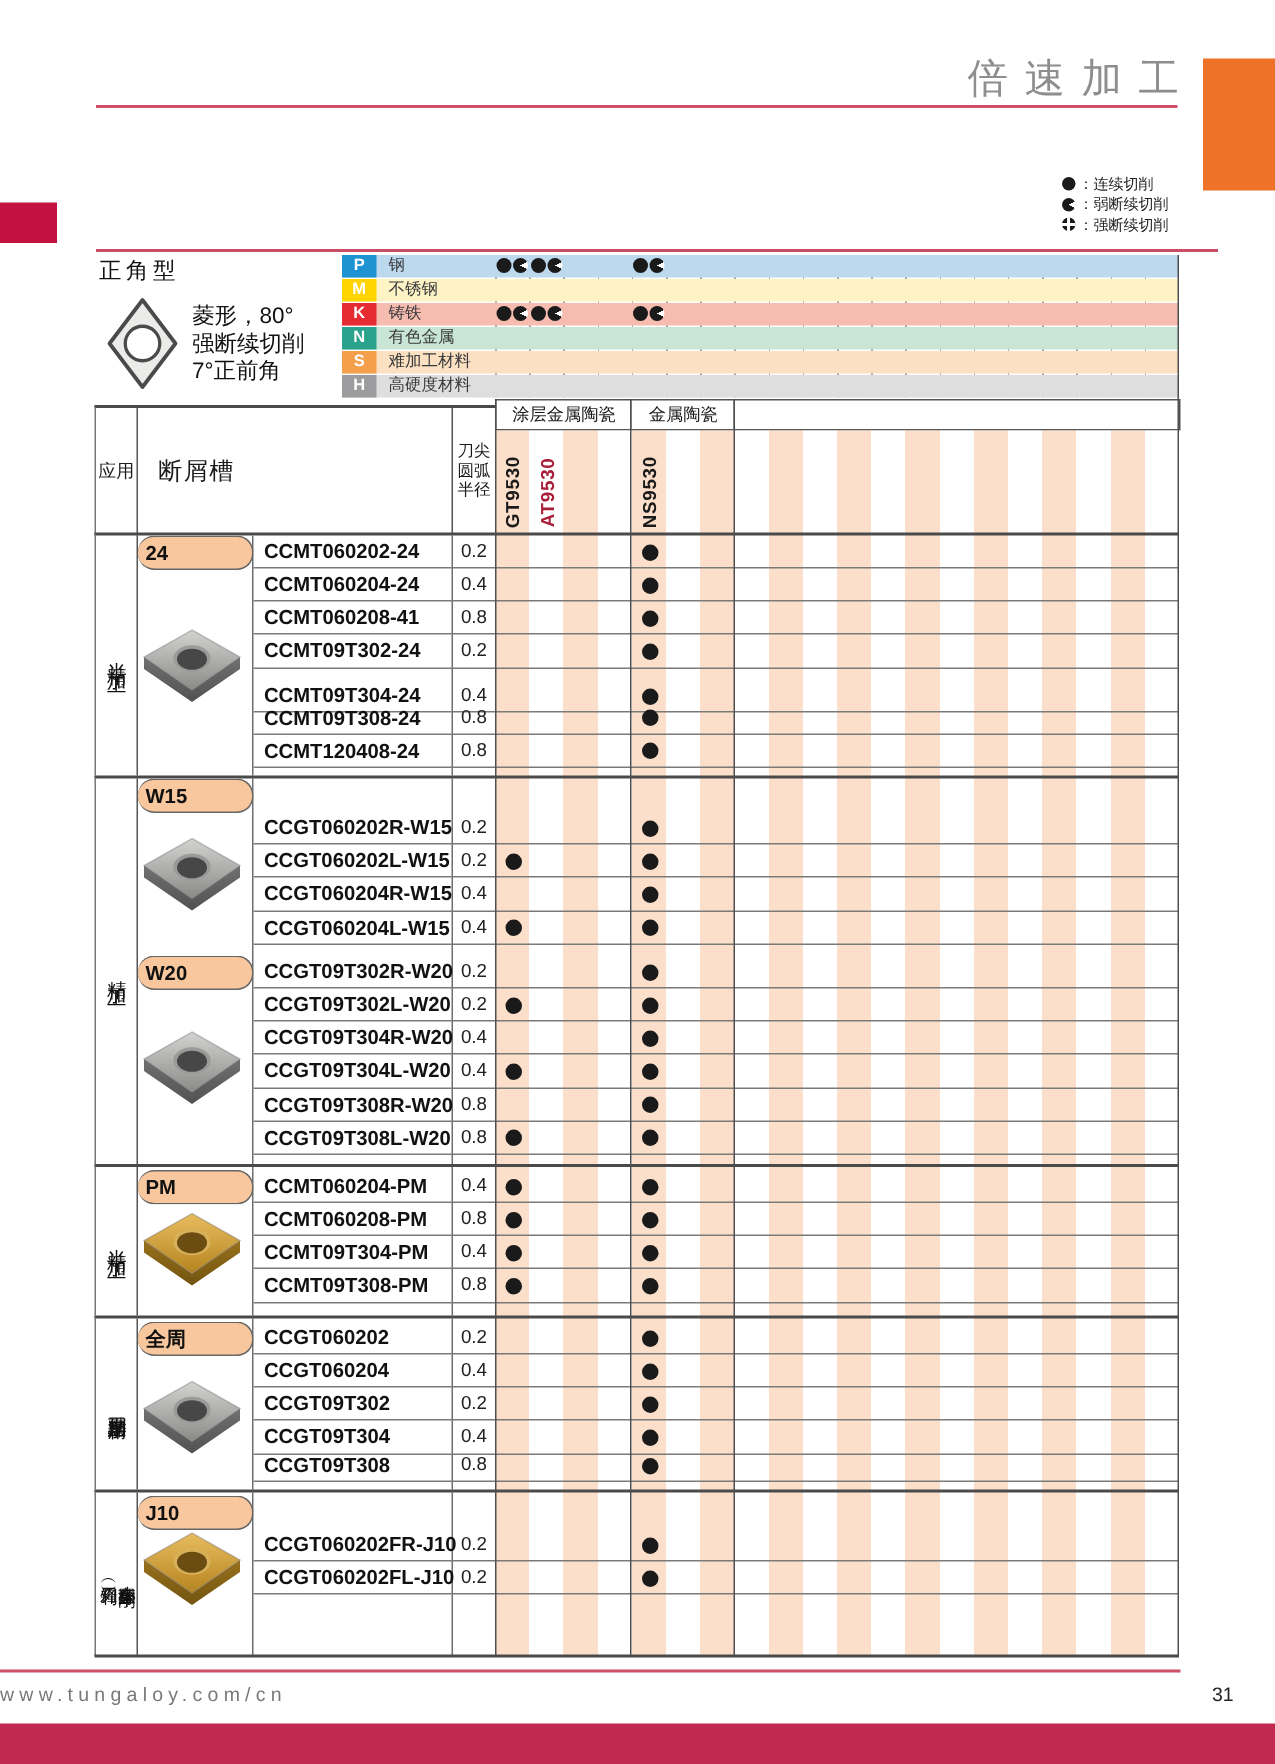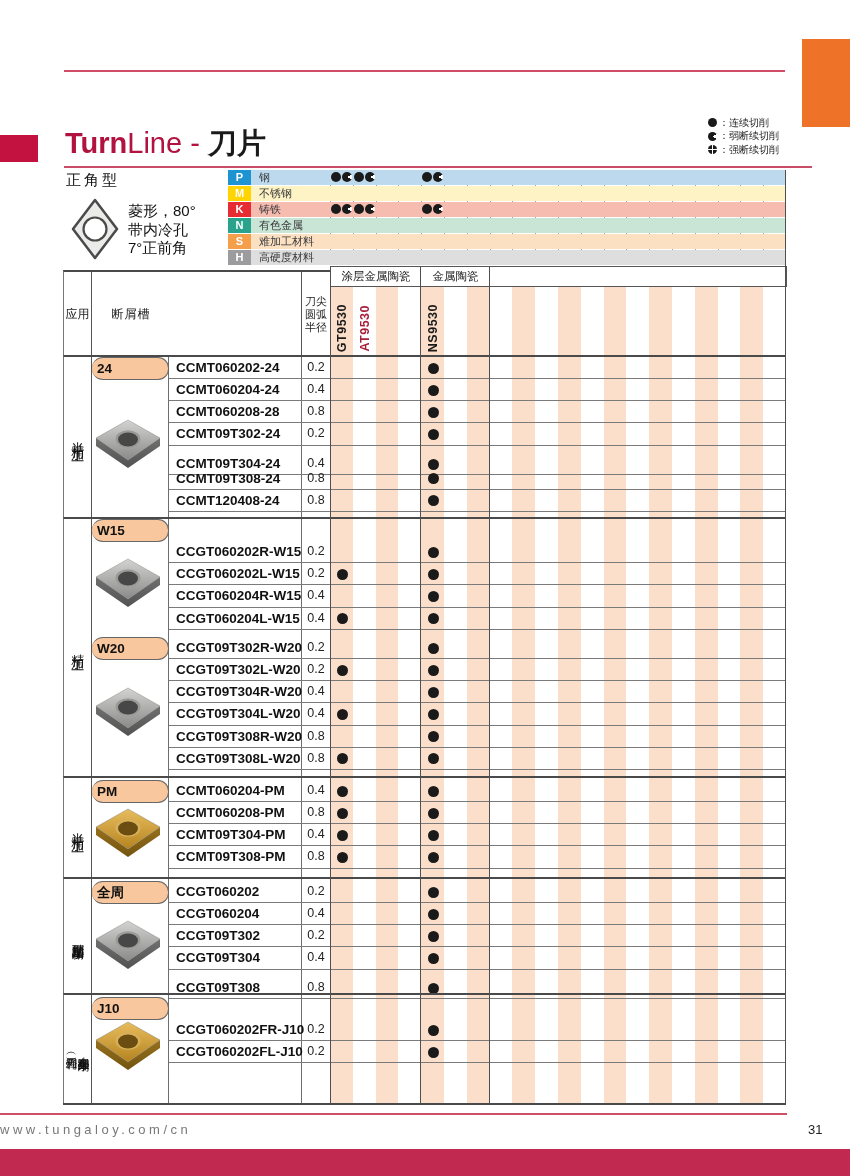--- a/index.html
+++ b/index.html
@@ -49,21 +49,21 @@
   .mat-grid { position:absolute; left:102px; top:0; width:456px; height:95px; pointer-events:none;
               background:repeating-linear-gradient(90deg, rgba(70,70,75,.5) 0 1px, transparent 1px 22.8px); }
   .mat-marks { position:absolute; top:2px; display:flex; gap:1px; }
 
   
   .left-header { position:absolute; left:63px; top:270px; width:267px; height:85px;
                  border-top:2px solid #4a4a4a; border-left:1px solid #777; }
   .lh-vline { position:absolute; top:0; bottom:0; width:1px; background:#555; }
   .lh-cell { position:absolute; top:0; height:100%; display:flex; align-items:center; justify-content:center; }
   .lh-app    { left:0; width:27px; font-size:12px; }
-  .lh-breaker{ left:27px; width:80px; font-size:12px; letter-spacing:1px; }
+  .lh-breaker{ left:27px; width:80px; font-size:16px; letter-spacing:1px; }
   .lh-model  { left:107px; width:130px; font-size:13.5px; letter-spacing:1px; }
   .lh-radius { left:237px; width:30px; flex-direction:column; font-size:11px; line-height:13px; }
 
   .grade-box { position:absolute; top:266px; height:19px; border:1px solid #555; background:#fff;
                display:flex; align-items:center; justify-content:center; font-size:11.5px; color:#1a1a1a; }
 
   .stripes { position:absolute; left:330px; top:287px; width:456px; height:817px;
              background:repeating-linear-gradient(90deg, #fcdfca 0 22.8px, #ffffff 22.8px 45.6px); }
   .vline { position:absolute; width:1px; background:#4f4f4f; }
 
@@ -117,54 +117,52 @@
         <stop offset="0" stop-color="#e8bc5e"></stop>
           <stop offset="1" stop-color="#b5841f"></stop>
       </linearGradient>
       <linearGradient id="sGold" x1="0" y1="0" x2="0" y2="1">
         <stop offset="0" stop-color="#97701c"></stop>
           <stop offset="1" stop-color="#73540f"></stop>
       </linearGradient>
     </defs>
   </svg>
 
+  <div class="header-title">倍速加工</div>
   <div class="top-rule"></div>
   <div class="orange-tab"></div>
 
   <div class="legend">
       <div class="legend-item">
         <span class="sym sym-cont"></span>
         <span class="legend-label">：连续切削</span>
       </div>
       <div class="legend-item">
         <span class="sym sym-weak"></span>
         <span class="legend-label">：弱断续切削</span>
       </div>
       <div class="legend-item">
         <span class="sym sym-strong"></span>
         <span class="legend-label">：强断续切削</span>
       </div>
     </div>
 
   <div class="title-accent"></div>
-  <div class="page-title">
-    <span class="t-bold">Turn</span><span class="t-light">Line</span><span class="t-sep"> - </span><span class="t-prod">刀片</span>
-  </div>
   <div class="title-rule"></div>
 
   <div class="type-label">正角型</div>
   <div class="insert-outline">
     <svg width="50" height="64" viewBox="0 0 50 64">
       <polygon points="25,3 47,32 25,61 3,32" fill="#ebebe9" stroke="#4a4a4a" stroke-width="2.5" stroke-linejoin="round"></polygon>
       <circle cx="25" cy="32" r="11.5" fill="#ffffff" stroke="#4a4a4a" stroke-width="2.2"></circle>
     </svg>
   </div>
   <div class="insert-desc">
     <div>菱形，80°</div>
-    <div>带内冷孔</div>
+    <div>强断续切削</div>
     <div>7°正前角</div>
   </div>
 
   <div class="materials">
     <div class="mat-grid"></div>
   <div class="mat-row" style="background: rgb(188, 217, 238);">
         <span class="mat-letter" style="background: rgb(30, 147, 210);">P</span>
         <span class="mat-label">钢</span>
         <span class="mat-marks" style="left: 103px;">
           <span class="sym sym-cont"></span>
@@ -249,21 +247,21 @@
           <span class="r-model">CCMT060202-24</span>
           <span class="r-radius">0.2</span>
           <span class="dot" style="left: 259px;"></span>
         </div>
         <div class="row" style="top: 22.15px;">
           <span class="r-model">CCMT060204-24</span>
           <span class="r-radius">0.4</span>
           <span class="dot" style="left: 259px;"></span>
         </div>
         <div class="row" style="top: 44.3px;">
-          <span class="r-model">CCMT060208-28</span>
+          <span class="r-model">CCMT060208-41</span>
           <span class="r-radius">0.8</span>
           <span class="dot" style="left: 259px;"></span>
         </div>
         <div class="row" style="top: 66.45px;">
           <span class="r-model">CCMT09T302-24</span>
           <span class="r-radius">0.2</span>
           <span class="dot" style="left: 259px;"></span>
         </div>
         <div class="row" style="top: 96px;">
           <span class="r-model">CCMT09T304-24</span>
@@ -421,21 +419,21 @@
         <div class="row" style="top: 46.3px;">
           <span class="r-model">CCGT09T302</span>
           <span class="r-radius">0.2</span>
           <span class="dot" style="left: 259px;"></span>
         </div>
         <div class="row" style="top: 68.45px;">
           <span class="r-model">CCGT09T304</span>
           <span class="r-radius">0.4</span>
           <span class="dot" style="left: 259px;"></span>
         </div>
-        <div class="row" style="top: 98px;">
+        <div class="row" style="top: 87px;">
           <span class="r-model">CCGT09T308</span>
           <span class="r-radius">0.8</span>
           <span class="dot" style="left: 259px;"></span>
         </div>
       </div>
       <div class="group" style="top: 638px; height: 109px;">
         <div class="g-app">
           <span style="font-size: 11.5px; letter-spacing: 0.5px;">小车床外圆车削<br>（锋利刃）</span>
         </div>
         <div class="g-vline" style="left: 104px;"></div>

